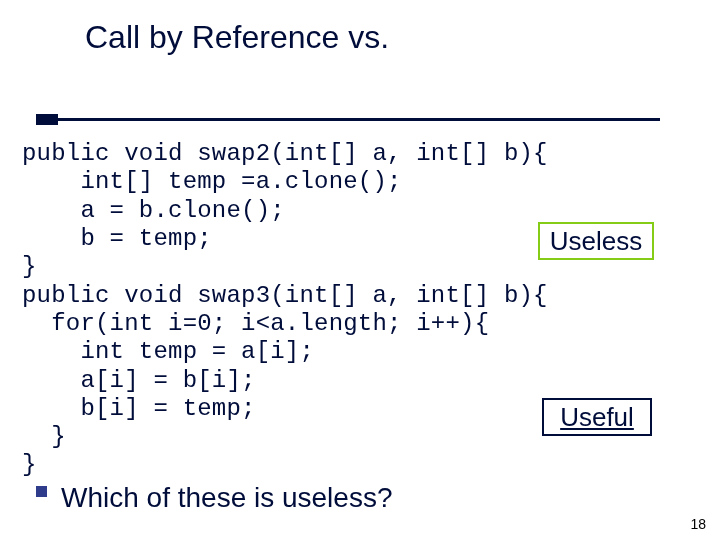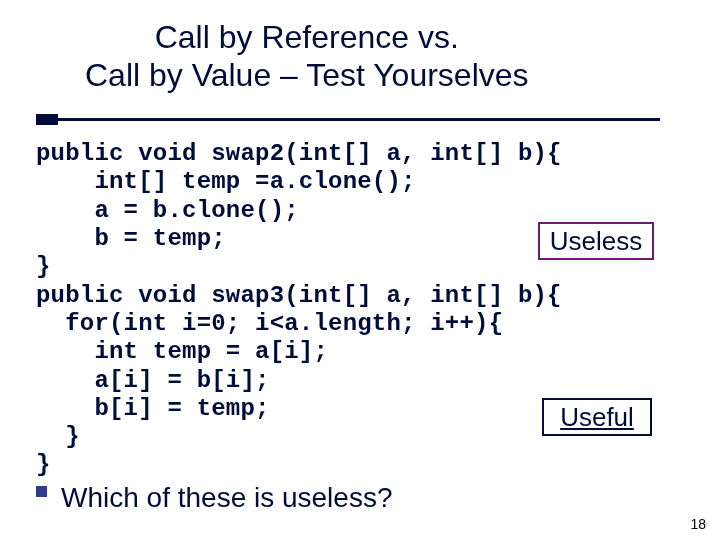--- a/index.html
+++ b/index.html
@@ -2,31 +2,30 @@
 <html><head>
 <meta charset="utf-8">
 <style>
   * { margin: 0; padding: 0; box-sizing: border-box; }
   html, body { width: 720px; height: 540px; background: #fff; font-family: Verdana, Arial, sans-serif; color: #000d3a; }
   .slide { position: relative; width: 720px; height: 540px; }
   .title { position: absolute; left: 85px; top: 18px; font-size: 32px; font-weight: 400; line-height: 1.2; text-align: center; }
   .rule { position: absolute; left: 36px; top: 118px; width: 624px; height: 3px; background: #000d3a; }
   .rule::before { content: ""; position: absolute; left: 0; top: -4px; width: 22px; height: 11px; background: #000d3a; }
   .code {
-    position: absolute; left: 36px; top: 140px;
+    position: absolute; left: 22px; top: 140px;
     font-family: "Courier New", monospace;
     font-size: 24px; line-height: 1.18;
     white-space: pre;
     letter-spacing: 0.2px;
-    font-weight: bold;
   }
   .label1 {
     position: absolute; left: 538px; top: 222px;
     width: 116px; height: 38px;
-    border: 2px solid #701a75;
+    border: 2px solid #84cc16;
     text-align: center; font-size: 26px; line-height: 34px;
     color: #000d3a;
   }
   .label2 {
     position: absolute; left: 542px; top: 398px;
     width: 110px; height: 38px;
     border: 2px solid #000d3a;
     text-align: center; font-size: 26px; line-height: 34px;
     color: #000d3a;
     text-decoration: underline;
@@ -45,21 +44,20 @@
     font-size: 14px; color: #000;
   }
 </style>
 </head>
 <body>
 
 <div class="slide">
 
   <div class="title">
     <div>Call by Reference vs.</div>
-    <div>Call by Value – Test Yourselves</div>
   </div>
 
   <div class="rule"></div>
 
   <div class="code">public void swap2(int[] a, int[] b){
     int[] temp =a.clone();
     a = b.clone();
     b = temp;
 }
 public void swap3(int[] a, int[] b){

